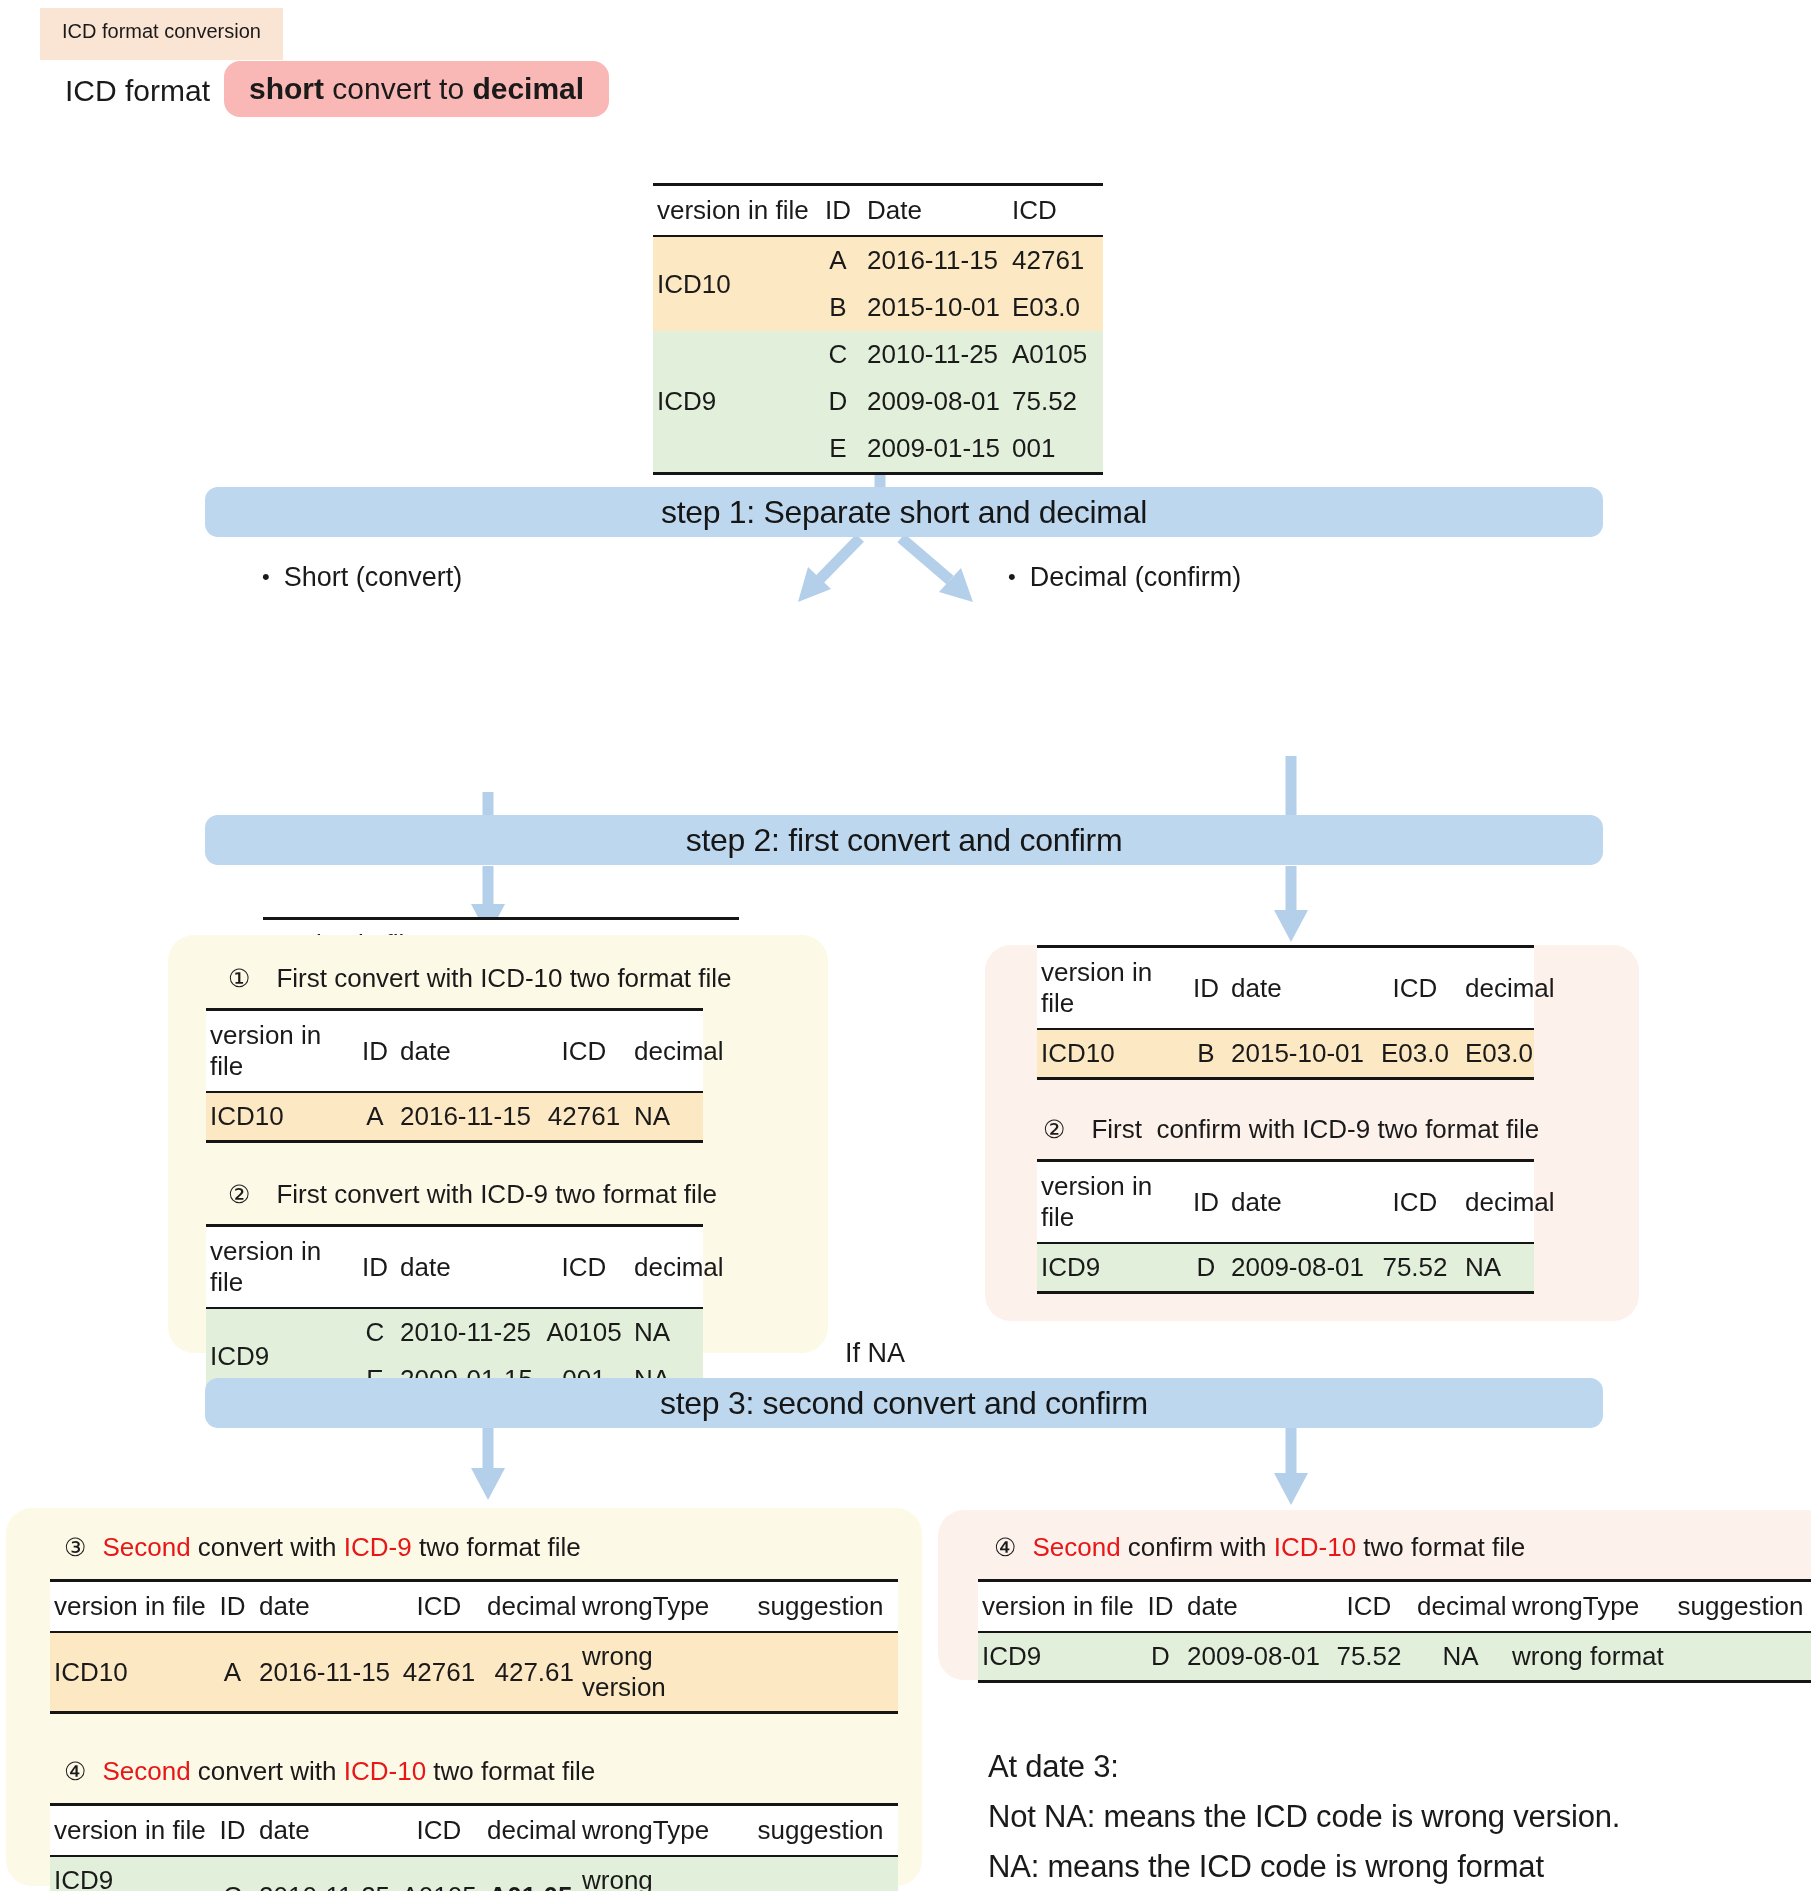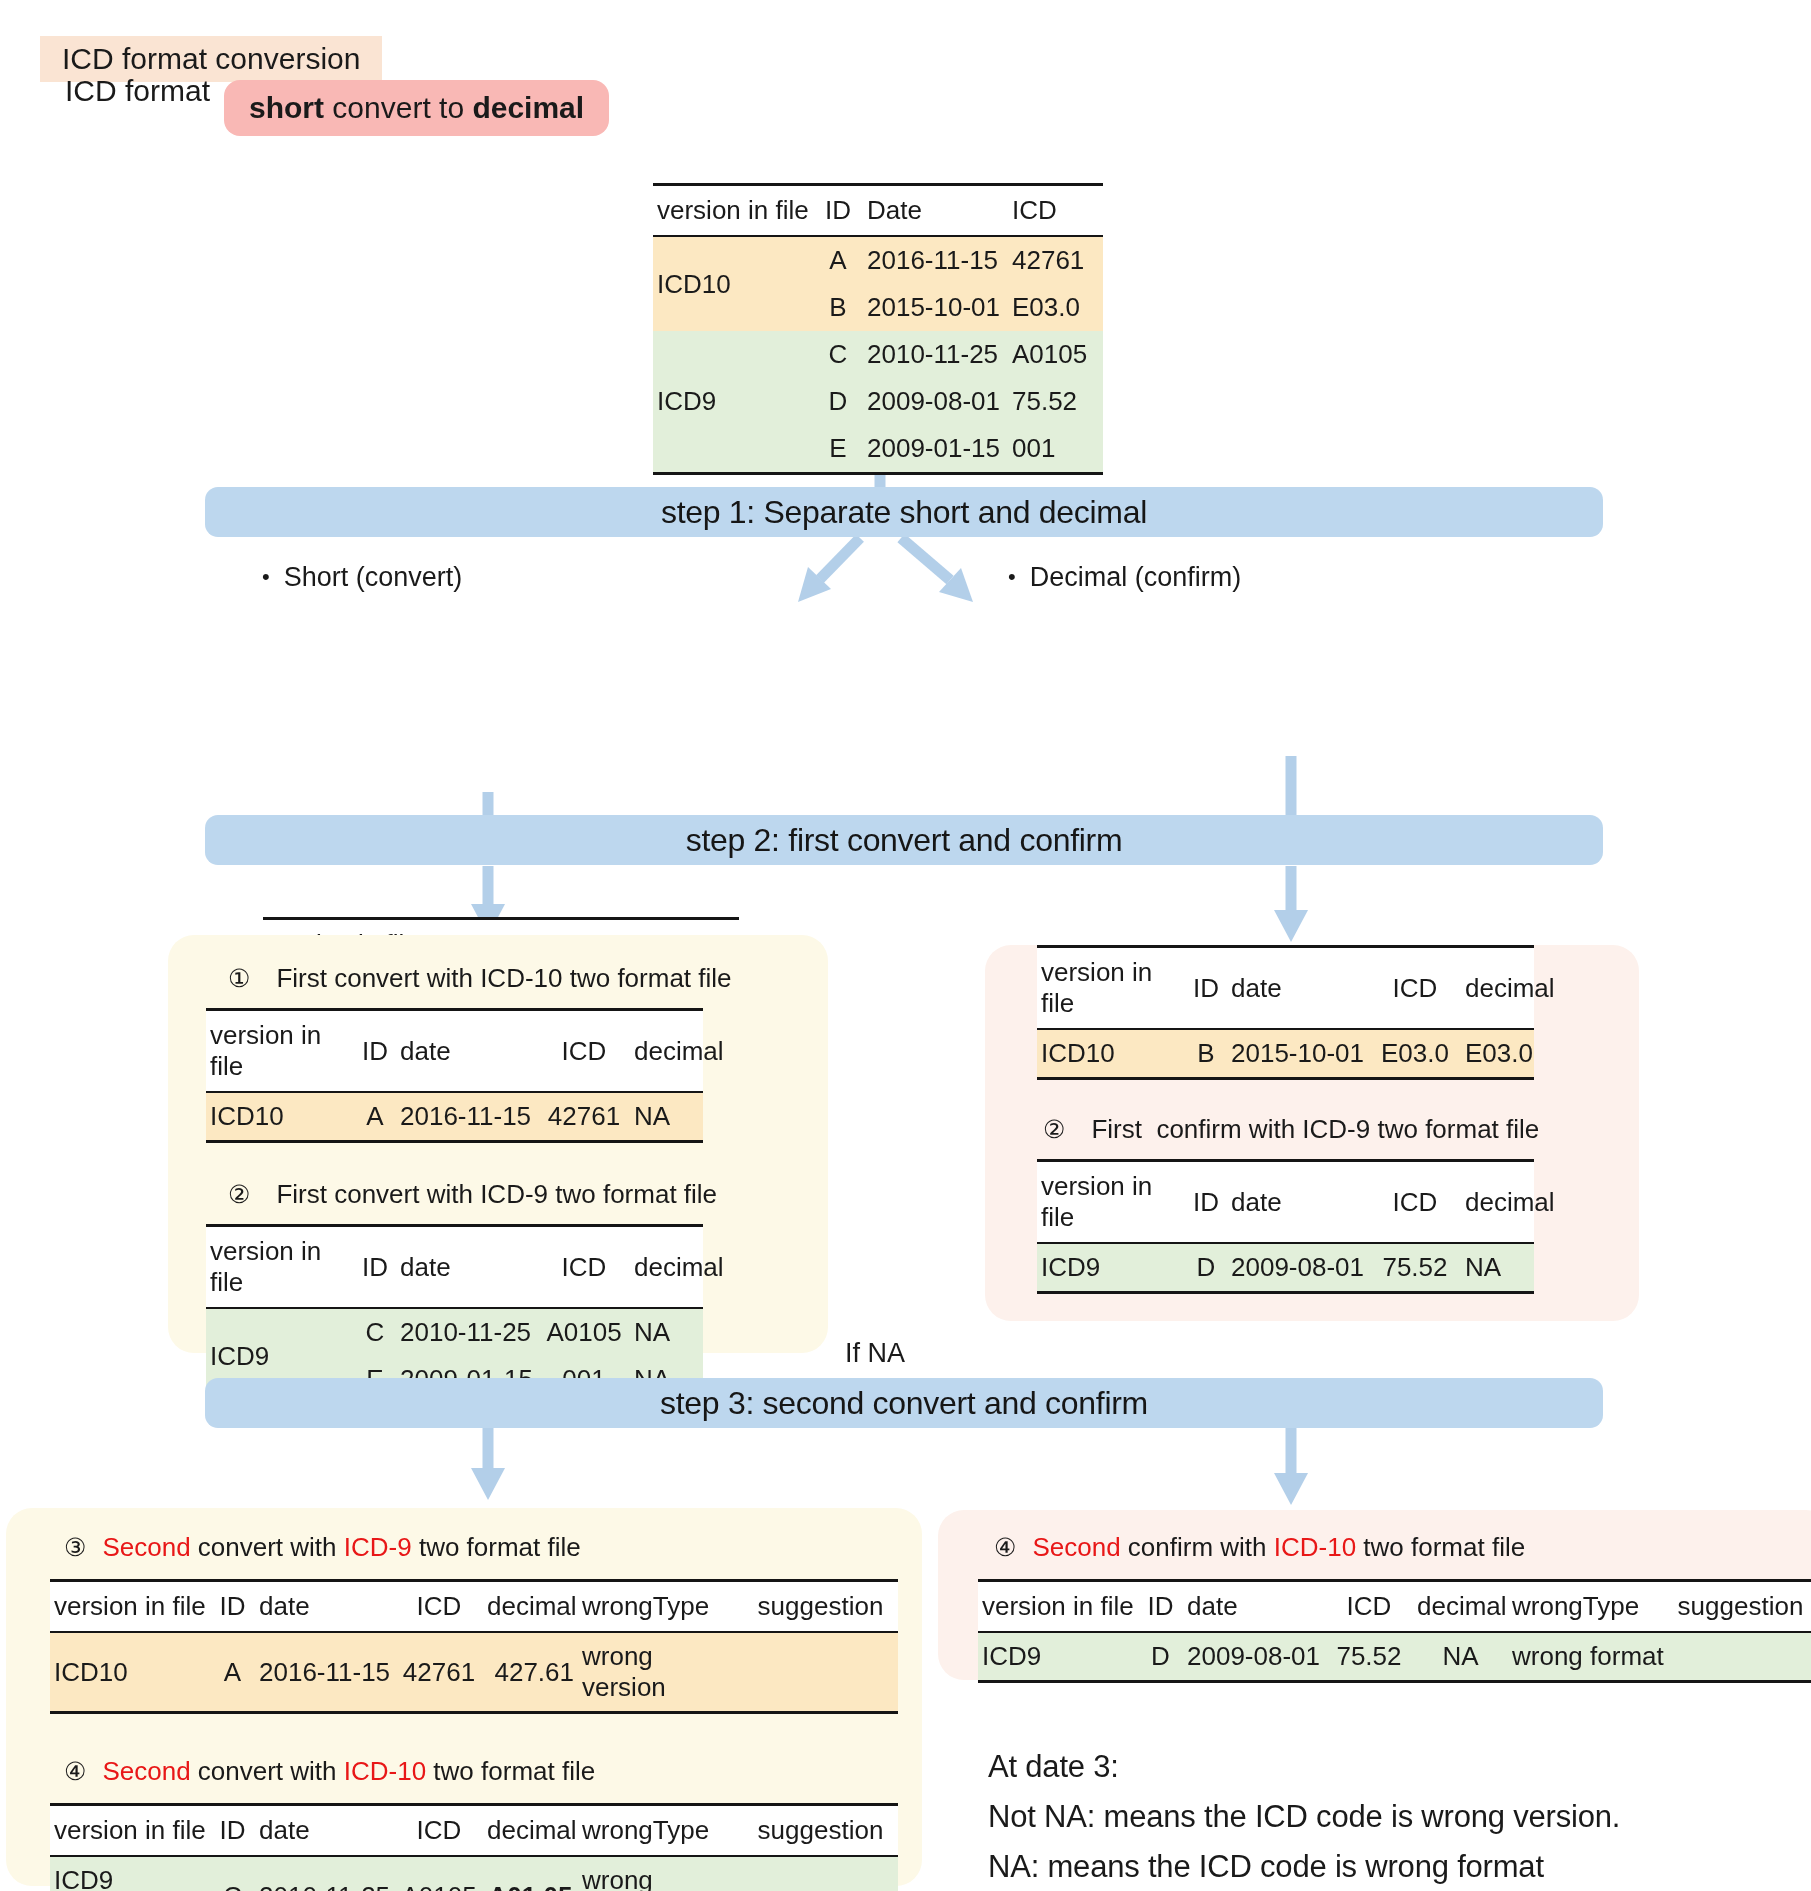--- a/index.html
+++ b/index.html
@@ -2,25 +2,25 @@
 <html style="--banner: #bdd7ee; --arrow: #b3cfe9; --yellow: #fce8c2; --green: #e2efda; --panel-yellow: #fdf9e7; --panel-pink: #fdf1ec; --title-bg: #fae4d3; --badge-bg: #f9b8b5; --red: #e81717;"><head>
 <meta charset="utf-8">
 <style>
   html,body{margin:0;padding:0;background:#fff;}
   .canvas{position:relative;width:1811px;height:1891px;background:#ffffff;
     font-family:"Liberation Sans",sans-serif;color:#1a1a1a;overflow:hidden;}
 
   .abs{position:absolute;}
 
   
-  .title-box{left:40px;top:8px;height:46px;line-height:46px;padding:0 22px;
-    background:var(--title-bg);font-size:30px;margin-top:28px;}
+  .title-box{left:40px;top:8px;height:52px;line-height:46px;padding:0 22px;
+    background:var(--title-bg);font-size:20px;}
   .fmt-label{left:65px;top:74px;font-size:30px;}
   .badge{left:224px;top:61px;background:var(--badge-bg);border-radius:16px;
-    padding:11px 25px;font-size:30px;margin-top:19px;}
+    padding:11px 25px;font-size:30px;}
   .badge span{white-space:pre;}
   .b{font-weight:bold;}
 
   
   .banner{left:205px;width:1398px;height:50px;background:var(--banner);
     border-radius:13px;display:flex;align-items:center;justify-content:center;
     font-size:32px;letter-spacing:-0.3px;color:#161616;}
 
   
   .bullet{font-size:27px;}

